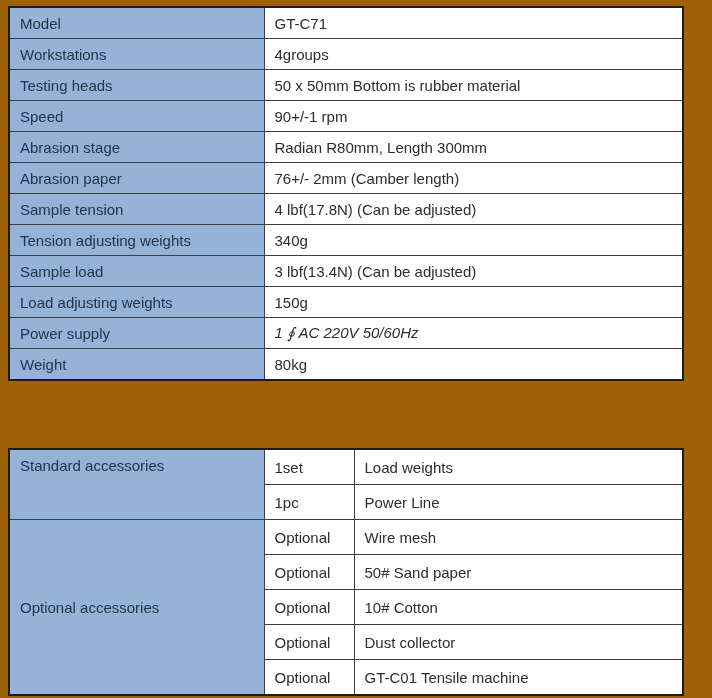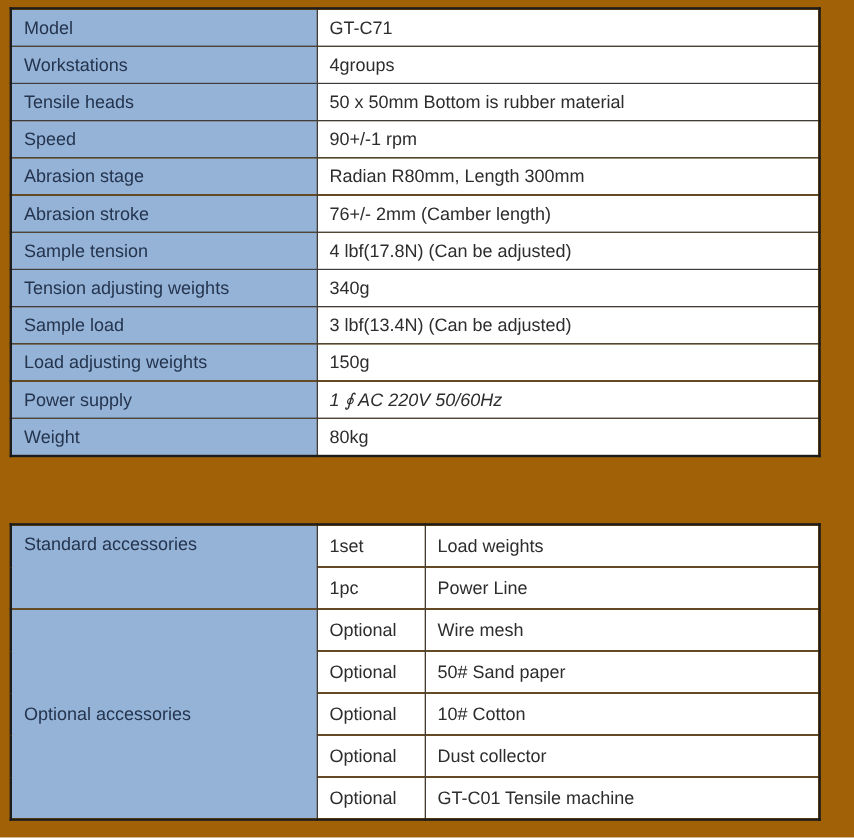--- a/index.html
+++ b/index.html
@@ -17,21 +17,21 @@
   }
   table {
     border-collapse: collapse;
     table-layout: fixed;
     position: absolute;
     left: 8px;
     width: 674px;
     border: 2px solid #1c1c1c;
   }
   .spec-table { top: 6px; }
-  .acc-table  { top: 436px; }
+  .acc-table  { top: 448px; }
   td {
     border: 1px solid #3d3d3d;
     font-size: 15px;
     padding: 0 6px 0 10px;
     vertical-align: middle;
     overflow: hidden;
     white-space: nowrap;
   }
   .spec-table td { height: 30px; }
   .acc-table td  { height: 34px; }
@@ -70,33 +70,33 @@
     <tbody>
       <tr>
         <td class="label">Model</td>
         <td class="value">GT-C71</td>
       </tr>
       <tr>
         <td class="label">Workstations</td>
         <td class="value">4groups</td>
       </tr>
       <tr>
-        <td class="label">Tensile heads</td>
+        <td class="label">Testing heads</td>
         <td class="value">50 x 50mm Bottom is rubber material</td>
       </tr>
       <tr>
         <td class="label">Speed</td>
         <td class="value">90+/-1 rpm</td>
       </tr>
       <tr>
         <td class="label">Abrasion stage</td>
         <td class="value">Radian R80mm, Length 300mm</td>
       </tr>
       <tr>
-        <td class="label">Abrasion stroke</td>
+        <td class="label">Abrasion paper</td>
         <td class="value">76+/- 2mm (Camber length)</td>
       </tr>
       <tr>
         <td class="label">Sample tension</td>
         <td class="value">4 lbf(17.8N) (Can be adjusted)</td>
       </tr>
       <tr>
         <td class="label">Tension adjusting weights</td>
         <td class="value">340g</td>
       </tr>

